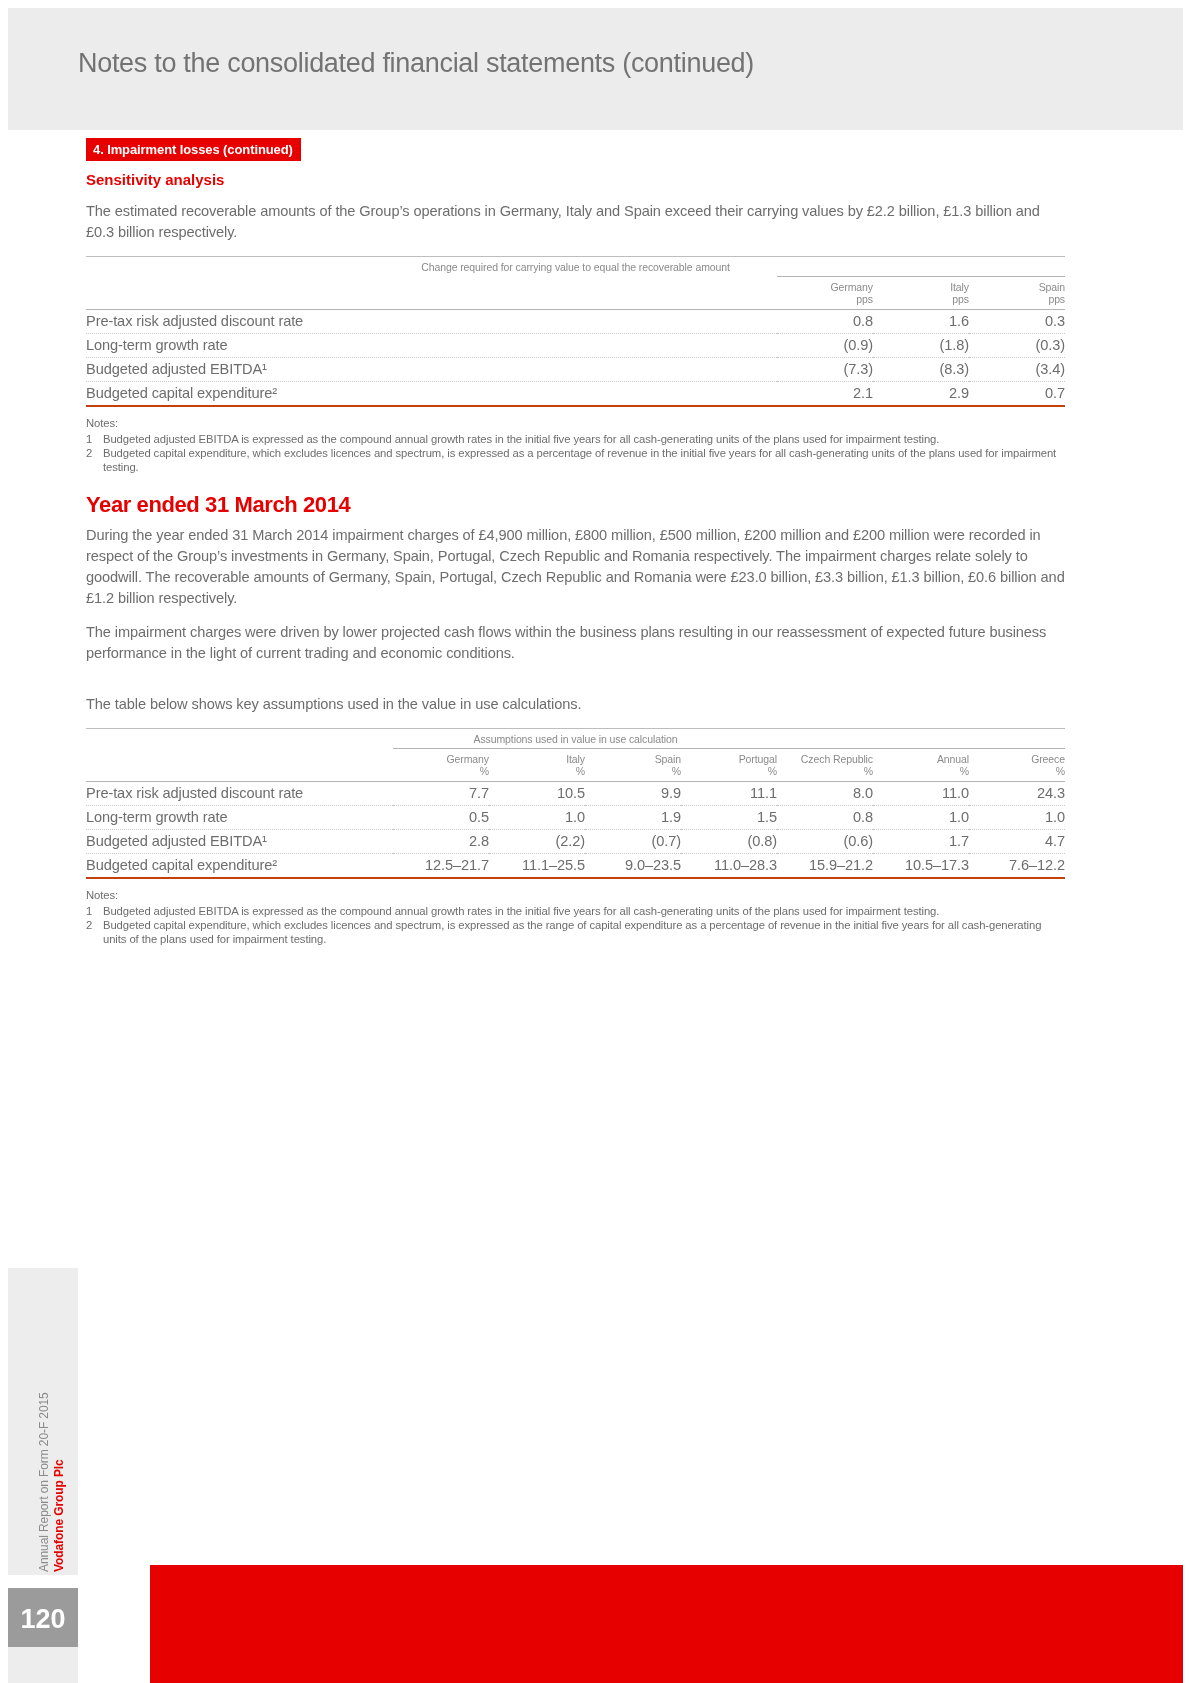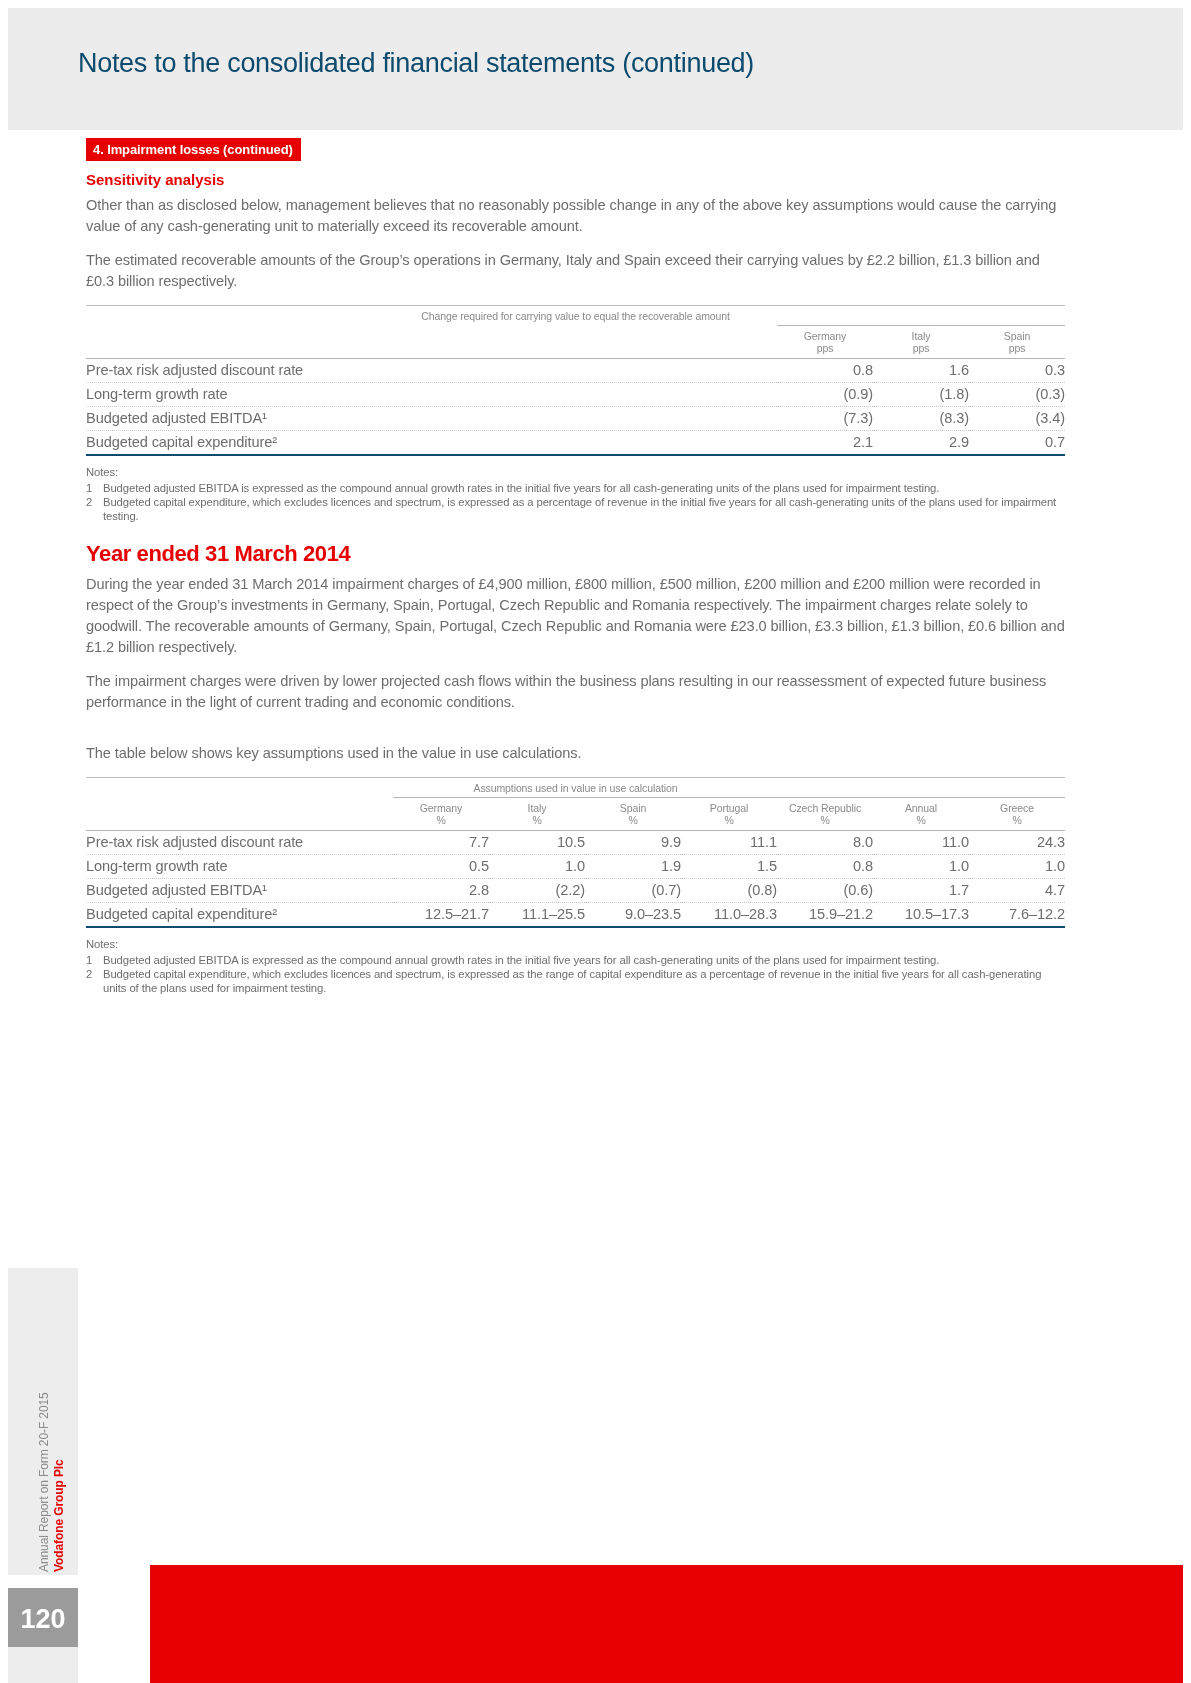--- a/index.html
+++ b/index.html
@@ -5,21 +5,21 @@
   html,body{margin:0;padding:0;}
   body{
     width:1191px;height:1683px;position:relative;background:#ffffff;
     font-family:"Liberation Sans", sans-serif;overflow:hidden;
     -webkit-font-smoothing:antialiased;
   }
   
   .top-band{position:absolute;left:8px;top:8px;width:1175px;height:122px;background:#ececec;}
   .page-title{
     position:absolute;left:78px;top:48px;font-size:27px;font-weight:400;
-    color:#0c4a6e;letter-spacing:-0.3px;
+    color:#737373;letter-spacing:-0.3px;
   }
   
   .content{position:absolute;left:86px;top:130px;width:979px;}
   .badge{
     display:inline-block;background:#e60000;color:#ffffff;font-size:13px;font-weight:bold;
     padding:4px 8px 4px 7px;margin-top:8px;letter-spacing:-0.1px;
   }
   .red-sub{color:#e60000;font-size:15px;font-weight:bold;margin:10px 0 0 0;}
   .red-big{color:#e60000;font-size:22px;font-weight:bold;margin:18px 0 0 0;letter-spacing:-0.4px;}
   p.body{
@@ -32,29 +32,29 @@
   table.fin td{padding:0;}
   td.sp-cell{border-top:1px solid #bdbdbd;}
   .sp-text{
     text-align:center;white-space:nowrap;font-size:10.5px;color:#8a8a8a;
     padding:4px 0 3px 0;letter-spacing:-0.1px;
   }
   .sp-rule{margin-left:auto;border-bottom:1px solid #b5b5b5;height:0;}
   .sp-rule.w3{width:288px;}
   .sp-rule.w7{width:672px;}
   tr.colhead td{
-    font-size:10.5px;color:#8a8a8a;text-align:center;vertical-align:bottom;
+    font-size:10.5px;color:#8a8a8a;text-align:right;vertical-align:bottom;
     padding:4px 0 4px 0;line-height:12px;border-bottom:1px solid #b5b5b5;letter-spacing:-0.1px;
   }
   tr.datarow td{
     font-size:14.6px;color:#6d6d6d;text-align:right;padding:3px 0 4px 0;
     border-bottom:1px dotted #c9c9c9;letter-spacing:-0.1px;white-space:nowrap;
   }
   tr.datarow td.lbl{text-align:left;}
-  tr.datarow.last td{border-bottom:2px solid #0c4a6e;}
+  tr.datarow.last td{border-bottom:2px solid #c2410c;}
   
   .notes{margin-top:10px;color:#6d6d6d;font-size:11.3px;line-height:13.5px;letter-spacing:-0.1px;}
   .notes .nhead{margin-bottom:2px;}
   .notes .nl{display:flex;margin-top:1px;}
   .notes .num{width:17px;flex:none;}
   .notes .ntext{flex:1;}
   
   .side-strip{position:absolute;left:8px;top:1268px;width:70px;height:307px;background:#ededed;}
   .side-text{
     position:absolute;left:67px;top:1542px;transform-origin:0 100%;transform:rotate(-90deg);
@@ -73,21 +73,20 @@
 <body>
 
 <div class="top-band"></div>
 <div class="page-title">Notes to the consolidated financial statements (continued)</div>
 
 <div class="content">
 
   <div class="badge">4. Impairment losses (continued)</div>
 
   <h3 class="red-sub">Sensitivity analysis</h3>
-  <p class="body first">Other than as disclosed below, management believes that no reasonably possible change in any of the above key assumptions would cause the carrying value of any cash-generating unit to materially exceed its recoverable amount.</p>
   <p class="body">The estimated recoverable amounts of the Group’s operations in Germany, Italy and Spain exceed their carrying values by £2.2 billion, £1.3 billion and £0.3 billion respectively.</p>
 
   
   <table class="fin">
     <colgroup>
         <col style="width:691px">
         <col style="width:96px">
         <col style="width:96px">
         <col style="width:96px">
       </colgroup>

